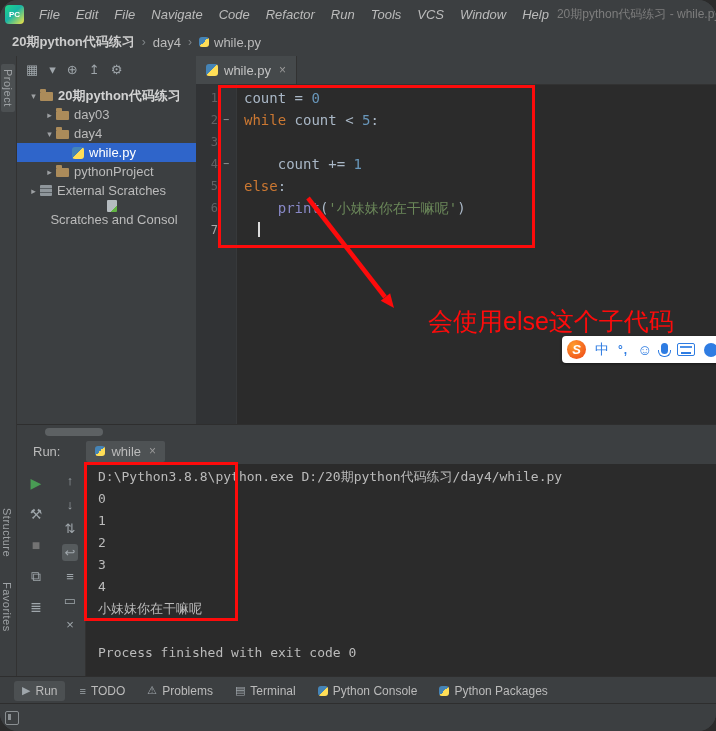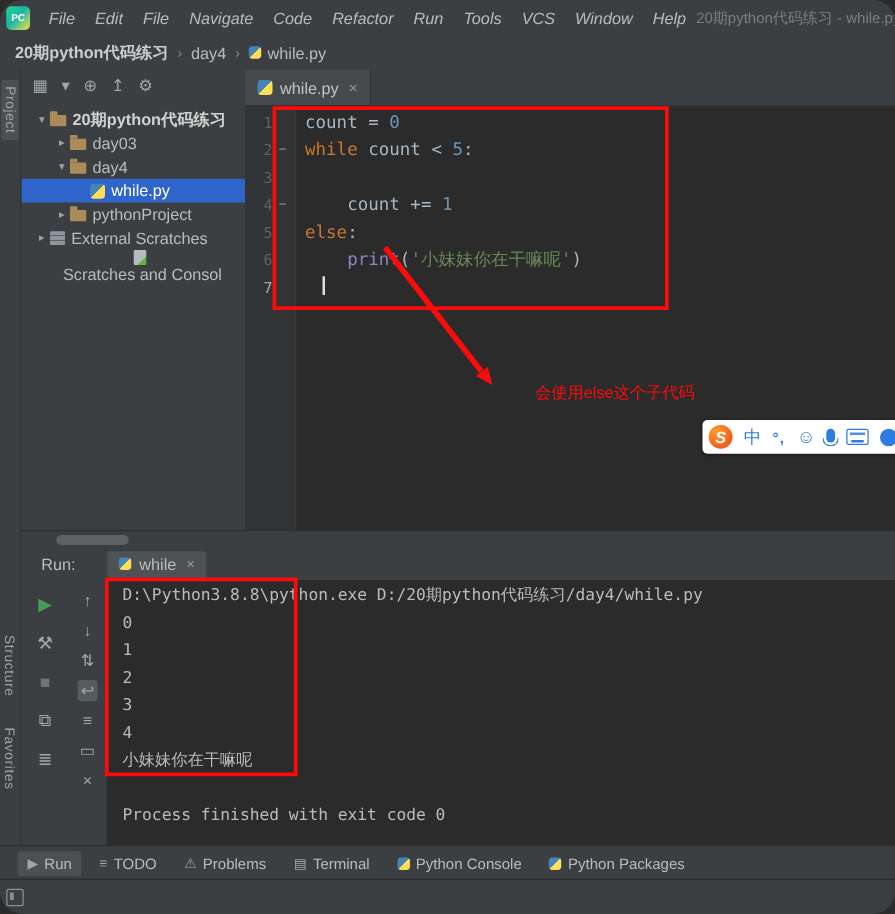--- a/index.html
+++ b/index.html
@@ -100,21 +100,21 @@
   .sb-item.active{background:#4c5052;}
   .sb-ico{font-size:11px;color:#9fa6ab;}
   .bottom-bar{position:absolute;left:0;right:0;top:703px;height:28px;background:#3c3f41;border-top:1px solid #2e2e2e;z-index:3;}
   .bb-ico{position:absolute;left:5px;top:7px;width:12px;height:12px;border:1.5px solid #8a8f92;border-radius:2px;}
   .bb-ico::before{content:"";position:absolute;left:1.5px;top:1.5px;width:3.5px;height:6px;background:#8a8f92;}
 
   
   .red-box{position:absolute;border:3px solid #fd0b0b;z-index:30;pointer-events:none;}
   #box-code{left:218px;top:85px;width:311px;height:157px;}
   #box-out{left:84px;top:462px;width:148px;height:153px;}
-  #callout{position:absolute;left:428px;top:305px;z-index:30;color:#fd0b0b;font-size:13px;white-space:nowrap;}
+  #callout{position:absolute;left:428px;top:305px;z-index:30;color:#fd0b0b;font-size:25px;white-space:nowrap;}
   #arrow{position:absolute;left:294px;top:186px;z-index:30;}
 
   
   .ime{position:absolute;left:562px;top:336px;width:154px;height:27px;background:#ffffff;
        border-radius:4px 0 0 4px;box-shadow:0 1px 3px rgba(0,0,0,.45);display:flex;align-items:center;
        gap:9px;padding-left:5px;z-index:40;overflow:hidden;}
   .ime-logo{width:19px;height:19px;border-radius:50%;flex:none;
             background:radial-gradient(circle at 35% 30%,#ff9d2e,#f25b1c 72%);
             color:#fff;font-weight:bold;font-style:italic;font-size:13px;display:flex;align-items:center;justify-content:center;}
   .ime-lang{color:#2e7ce2;font-size:14px;}

